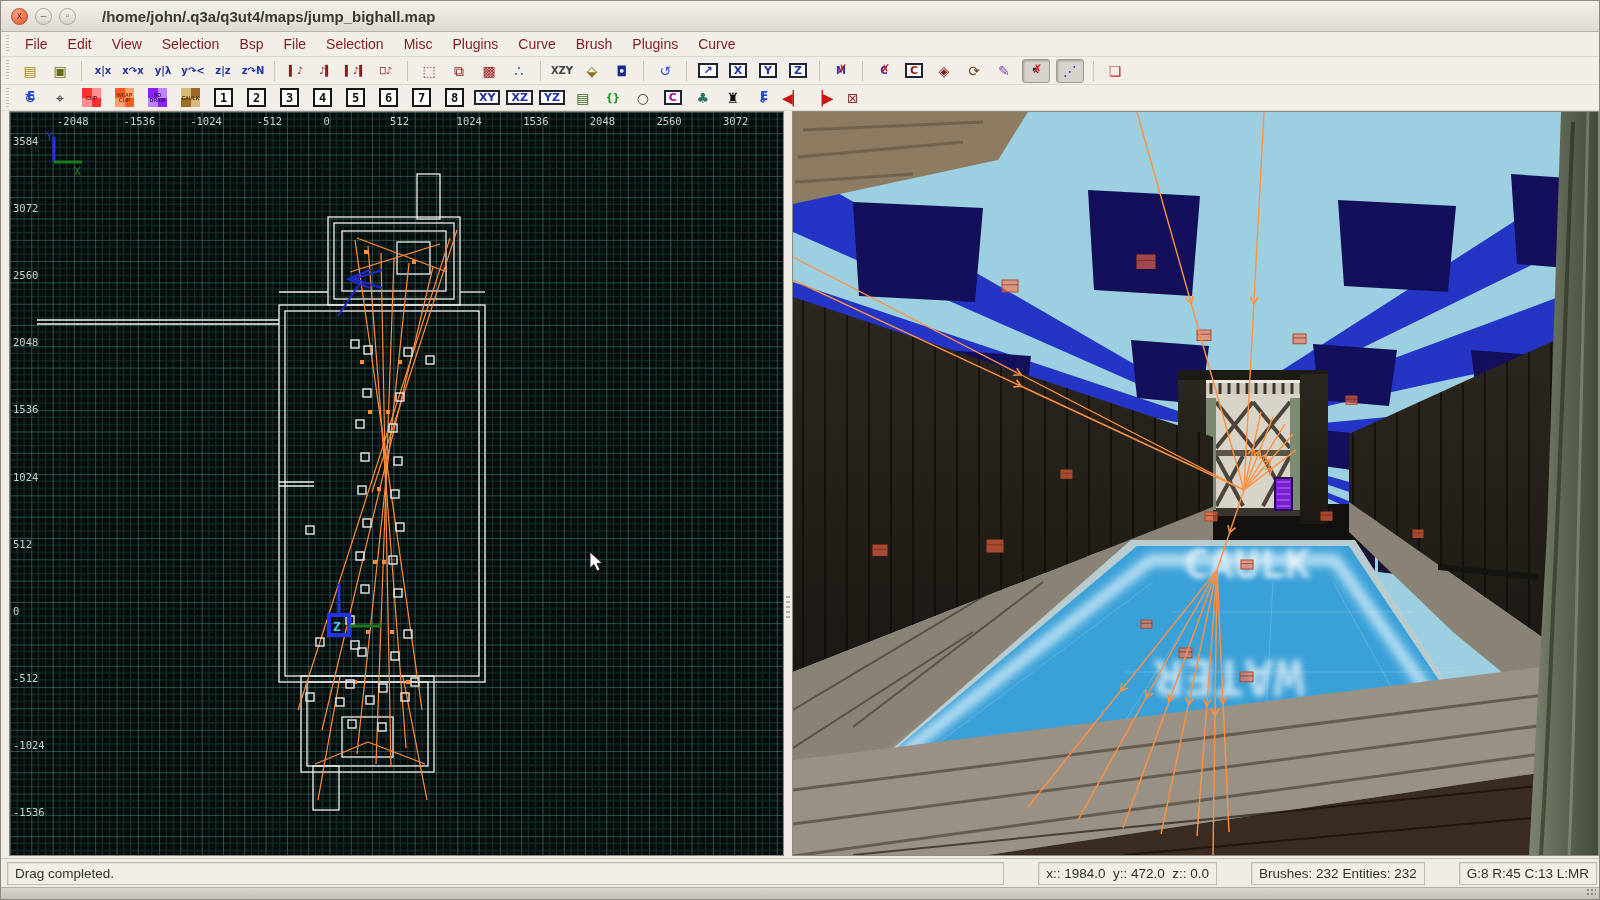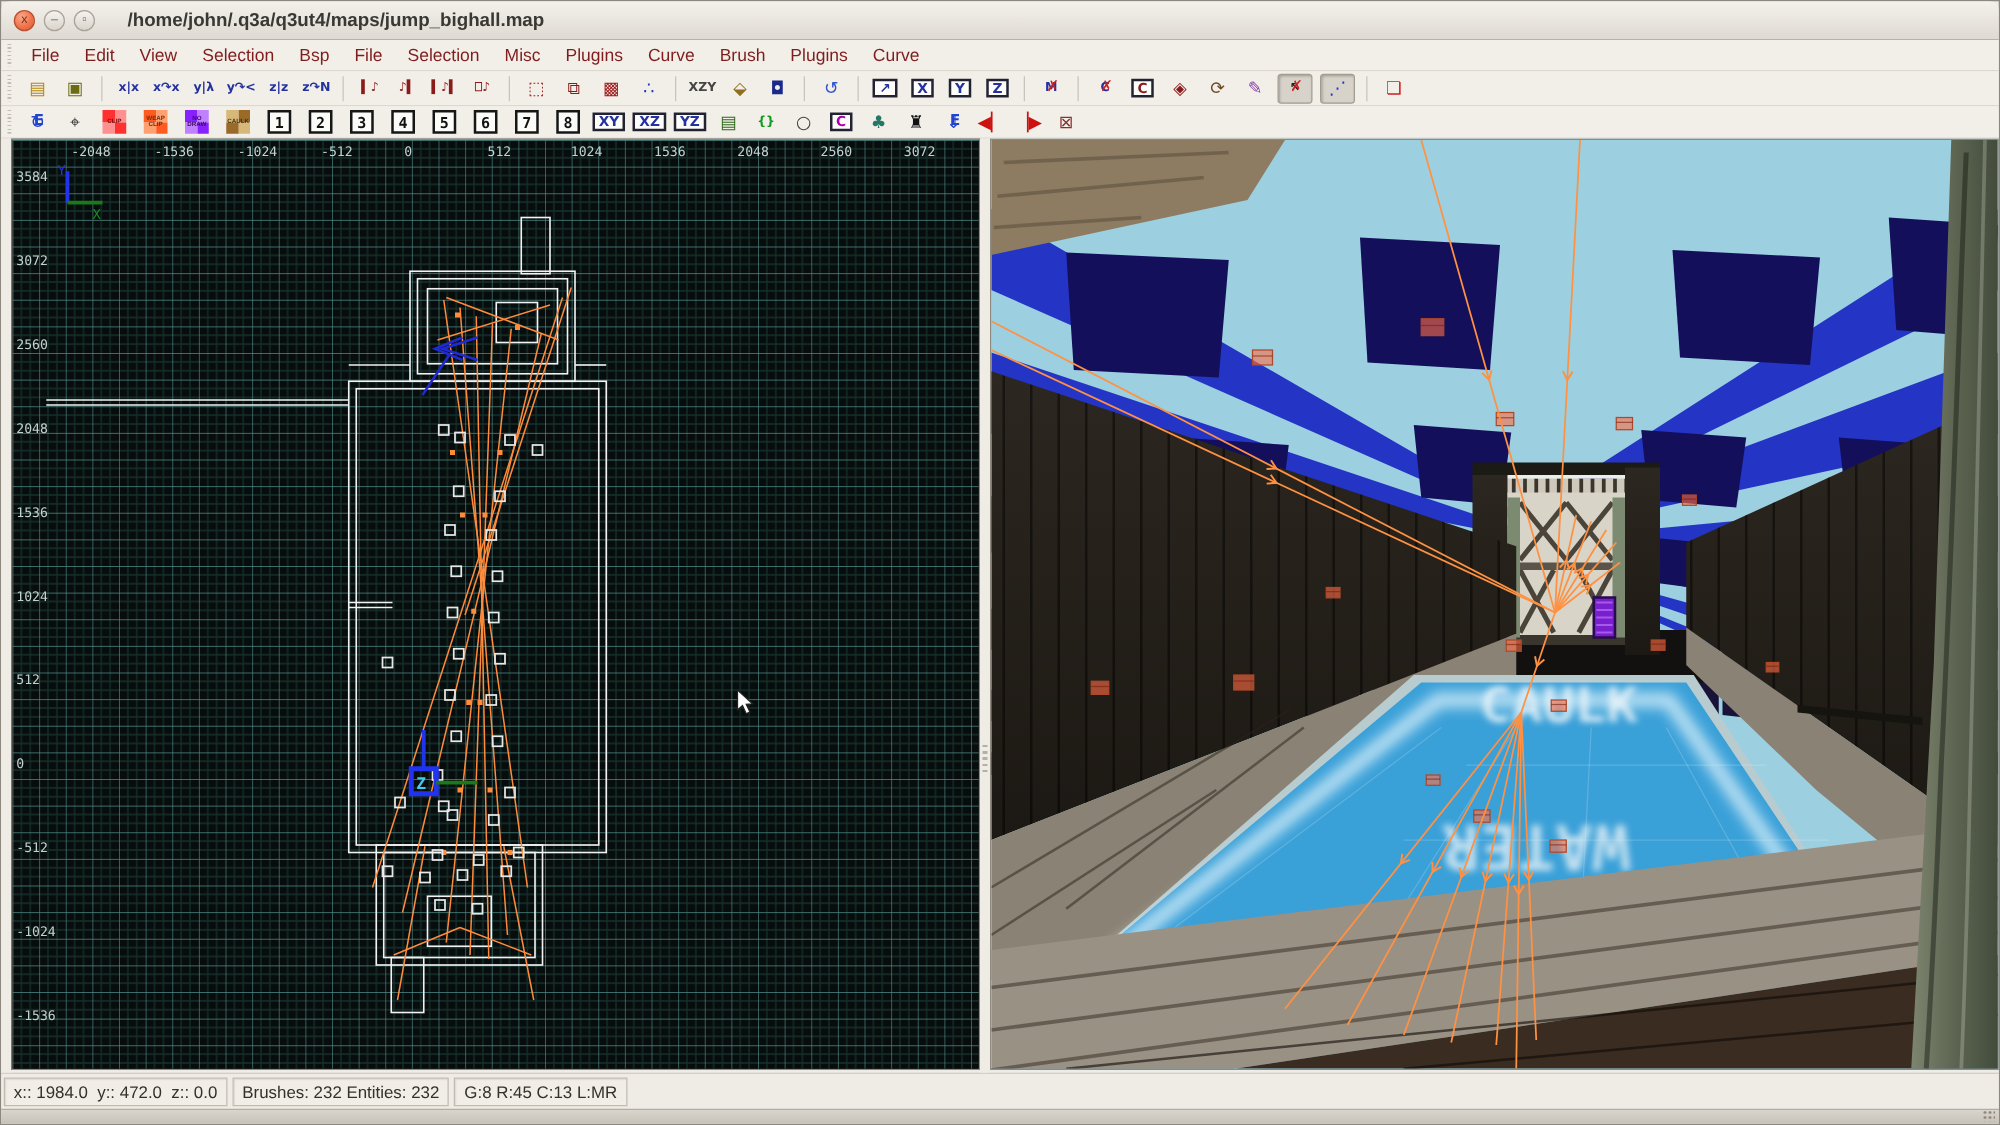--- a/index.html
+++ b/index.html
@@ -64,21 +64,21 @@
     background-image:repeating-linear-gradient(#b5afa5 0 2px, transparent 2px 5px); }
   #pane3d { width:808px; height:745px; border:1px solid #8f8a81; position:relative;
     background:#9cd0e0; overflow:hidden; }
   svg text { font-family:"DejaVu Sans Mono", monospace; }
 
   
   #statusbar { height:29px; background:#efebe5; border-top:1px solid #cac5bc;
     display:flex; align-items:center; padding:2px 2px; gap:4px; flex:0 0 auto; }
   .status-seg { height:23px; border:1px solid #c1bcb2; box-shadow:inset 1px 1px 1px rgba(0,0,0,.08);
     background:#f1EDe7; display:flex; align-items:center; padding:0 7px;
-    font-size:13.5px; color:#33312d; white-space:pre; }
+    font-size:13.5px; color:#33312d; white-space:pre;margin-left:30px; }
   #seg-message { flex:1 1 auto; margin-left:4px; }
   #bottom-strip { height:12px; background:linear-gradient(#d9d4cc,#c7c2b9); flex:0 0 auto;
     position:relative; border-top:1px solid #b3ada3; }
   #resize-grip { position:absolute; right:3px; bottom:2px; width:10px; height:9px;
     background-image:radial-gradient(circle, #8d887e 1px, transparent 1.2px);
     background-size:4px 4px; }
 </style>
 </head>
 <body>
 
@@ -792,20 +792,21 @@
         <g>
           <path d="M768,0 L806,0 L806,743 L736,743 L754,420 L762,180 Z" fill="url(#gradStone)"></path>
           <path d="M780,10 C775,120 770,300 760,500 C756,600 752,680 748,743" stroke="rgba(20,25,15,0.45)" stroke-width="4" fill="none"></path>
           <path d="M795,0 C792,150 788,350 782,560 C780,640 778,700 776,743" stroke="rgba(230,235,220,0.25)" stroke-width="3" fill="none"></path>
         </g>
       </svg>
     </div>
   </div>
 
   <div id="statusbar">
+    <div class="status-seg" id="seg-message">Drag completed.</div>
     <div class="status-seg">x:: 1984.0  y:: 472.0  z:: 0.0</div>
     <div class="status-seg">Brushes: 232 Entities: 232</div>
     <div class="status-seg">G:8 R:45 C:13 L:MR</div>
   </div>
   <div id="bottom-strip">
     <div id="resize-grip"></div>
   </div>
 </div>
 
 </body></html>

